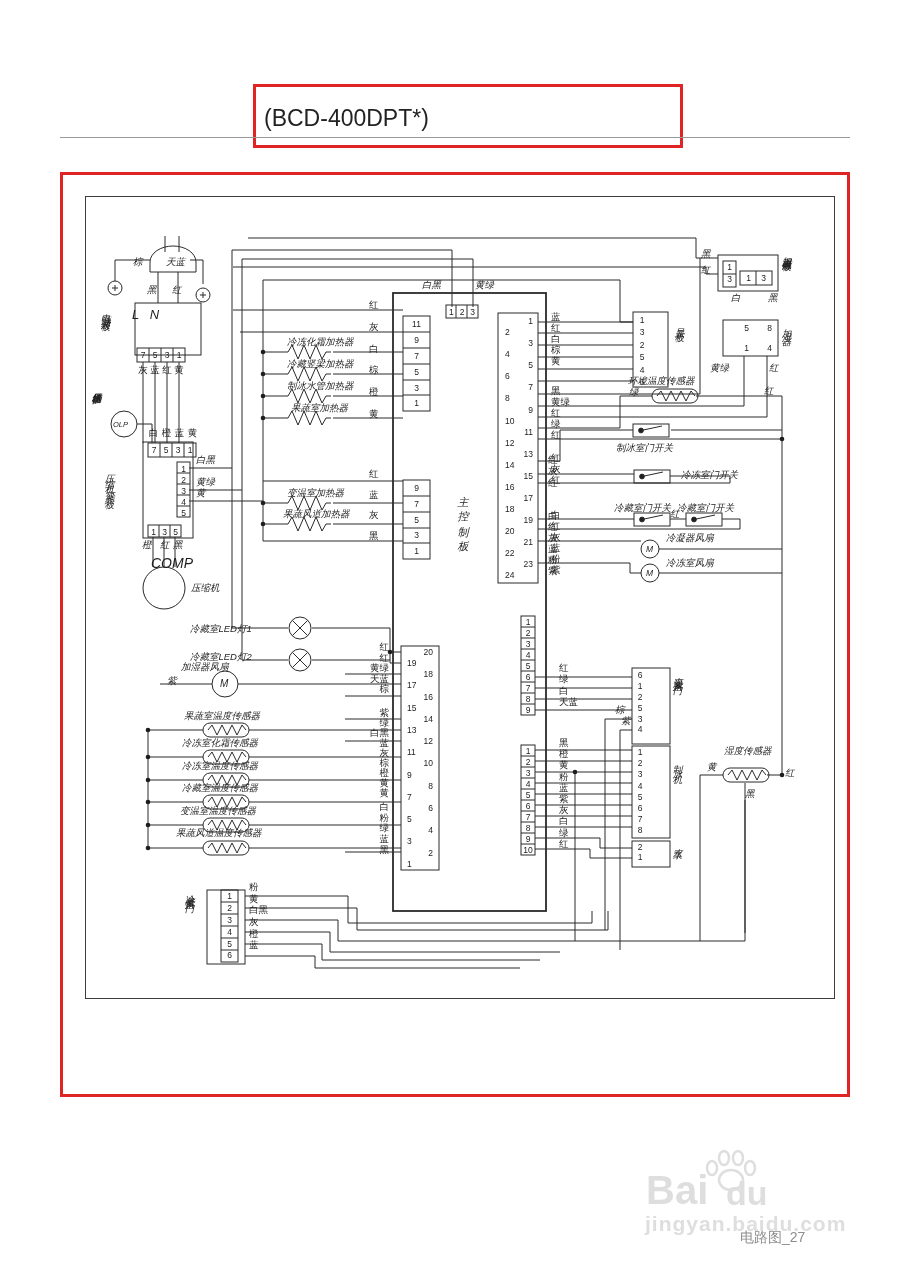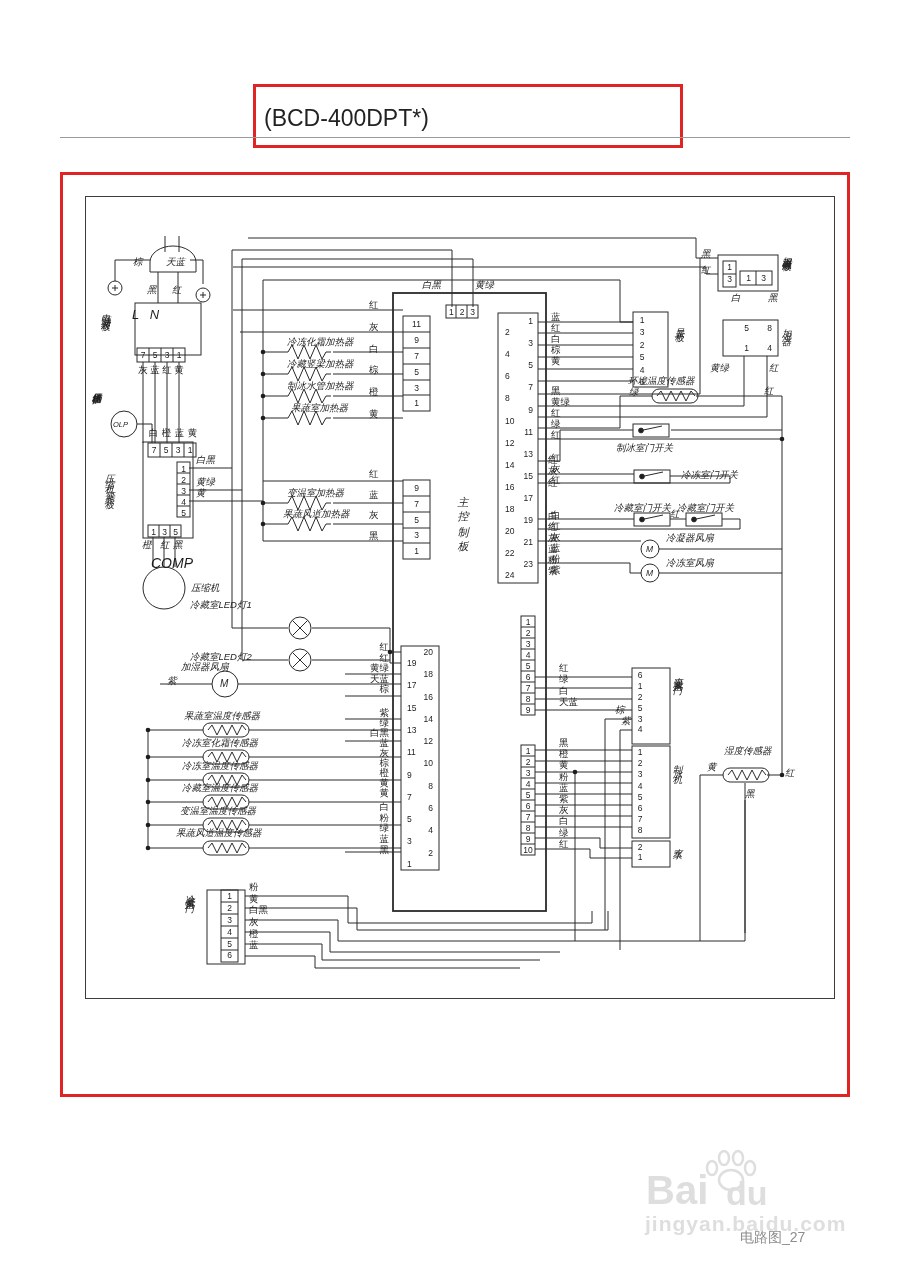--- a/index.html
+++ b/index.html
@@ -400,21 +400,21 @@
       <i>黄</i>
     </div>
   <div class="col wl rt" style="left:355px;top:802px;width:34px;--rh:10.7px">
       <i>白</i>
       <i>粉</i>
       <i>绿</i>
       <i>蓝</i>
       <i>黑</i>
     </div>
 
-  <i class="lb" style="left:190px;top:600px">冷藏室LED灯1</i>
+  <i class="lb" style="left:190px;top:624px">冷藏室LED灯1</i>
   <i class="lb" style="left:190px;top:652px">冷藏室LED灯2</i>
   <i class="lb" style="left:181px;top:662px">加湿器风扇</i>
   <i class="lb" style="left:167px;top:676px">紫</i>
   <i class="lb" style="left:220px;top:679px;font-size:10px">M</i>
   <i class="lb" style="left:184px;top:711px">果蔬室温度传感器</i>
   <i class="lb" style="left:182px;top:738px">冷冻室化霜传感器</i>
   <i class="lb" style="left:182px;top:761px">冷冻室温度传感器</i>
   <i class="lb" style="left:182px;top:783px">冷藏室温度传感器</i>
   <i class="lb" style="left:180px;top:806px">变温室温度传感器</i>
   <i class="lb" style="left:176px;top:828px">果蔬风道温度传感器</i>

